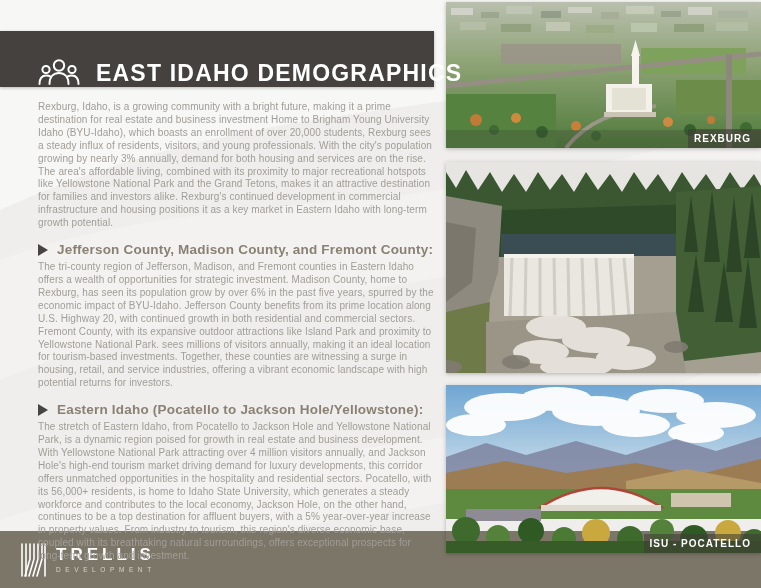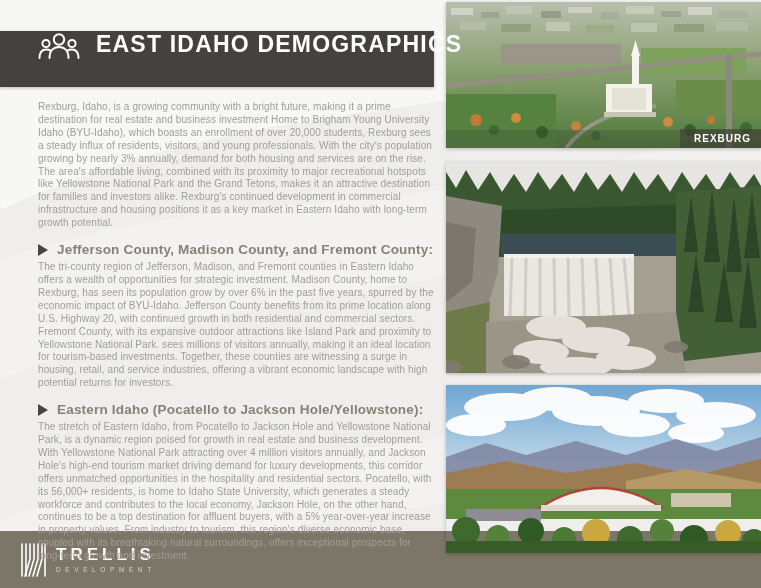--- a/index.html
+++ b/index.html
@@ -8,21 +8,21 @@
     position:relative; width:761px; height:588px; overflow:hidden;
     background:#f0efed;
     font-family:"Liberation Sans", sans-serif;
   }
   .swoosh { position:absolute; inset:0; z-index:0; pointer-events:none; }
 
   
   .header-band {
     position:absolute; left:0; top:31px; width:434px; height:56px;
     background:#44413f; z-index:3;
-    display:flex; align-items:flex-start; padding-left:38px;
+    display:flex; align-items:flex-end; padding-left:38px;
     box-shadow:0 1px 3px rgba(0,0,0,.25);
   }
   .header-icon { width:42px; height:30px; flex:0 0 auto; }
   .header-title {
     color:#ffffff; font-size:23px; font-weight:bold; letter-spacing:1.2px;
     margin-left:16px; white-space:nowrap;
   }
 
   
   .content { position:absolute; left:38px; top:101px; width:396px; z-index:2; }
@@ -47,21 +47,21 @@
     box-shadow:0 1px 4px rgba(0,0,0,.25);
   }
   .photo svg { display:block; width:100%; height:100%; }
   .photo-1 { top:2px;   height:146px; }
   .photo-2 { top:162px; height:211px; }
   .photo-3 { top:385px; height:168px; }
   .caption-chip {
     position:absolute; right:0; bottom:0;
     background:rgba(62,60,54,.58); color:#ffffff;
     font-size:10px; letter-spacing:1px; font-weight:bold;
-    padding:4px 10px 4px 14px; white-space:nowrap;
+    padding:4px 10px 4px 6px; white-space:nowrap;
   }
 
   
   .footer {
     position:absolute; left:0; bottom:0; width:761px; height:57px;
     background:#7c7668; z-index:1;
     display:flex; align-items:center; padding-left:20px;
   }
   .footer-logo { width:26px; height:34px; flex:0 0 auto; }
   .brand-block { margin-left:10px; }
@@ -275,20 +275,21 @@
           <circle cx="118" cy="154" r="12" fill="#4a7a34"></circle>
         <circle cx="150" cy="148" r="14" fill="#c9a93f"></circle>
           <circle cx="184" cy="154" r="13" fill="#3e6b2d"></circle>
         <circle cx="216" cy="146" r="12" fill="#55823b"></circle>
           <circle cx="248" cy="154" r="14" fill="#2f5a24"></circle>
         <circle cx="282" cy="148" r="13" fill="#c9a93f"></circle>
           <circle cx="308" cy="156" r="12" fill="#3e6b2d"></circle>
         <rect x="0" y="156" width="315" height="12" fill="#375c28"></rect>
       </g>
     </svg>
+    <div class="caption-chip">ISU - POCATELLO</div>
   </div>
 
   <div class="footer">
     <svg class="footer-logo" viewBox="0 0 26 34" stroke="#ffffff" stroke-width="1.6" fill="none" stroke-linecap="round">
       <path d="M2,1 L2,33"></path>
         <path d="M6,1 L6,33"></path>
       <path d="M10,1 L10,16 L5,33"></path>
         <path d="M14,1 L14,16 L9,33"></path>
       <path d="M13,33 L18,16 L18,1"></path>
         <path d="M17,33 L22,16 L22,1"></path>

